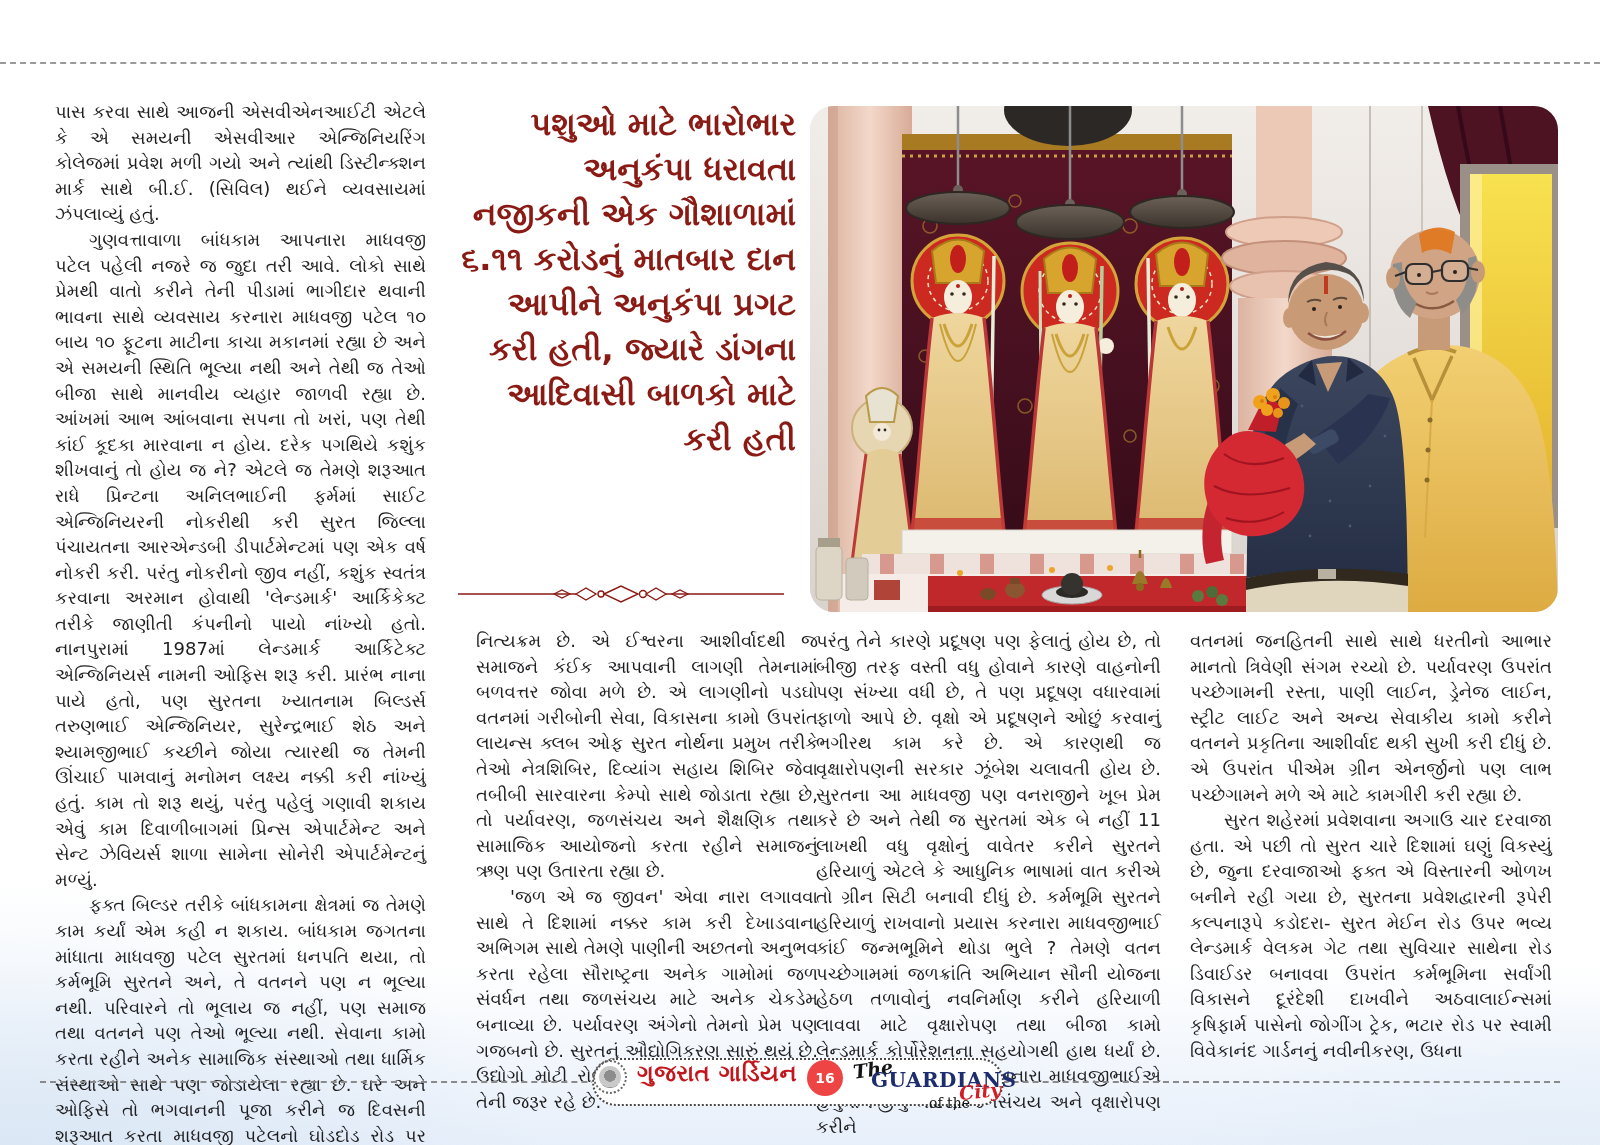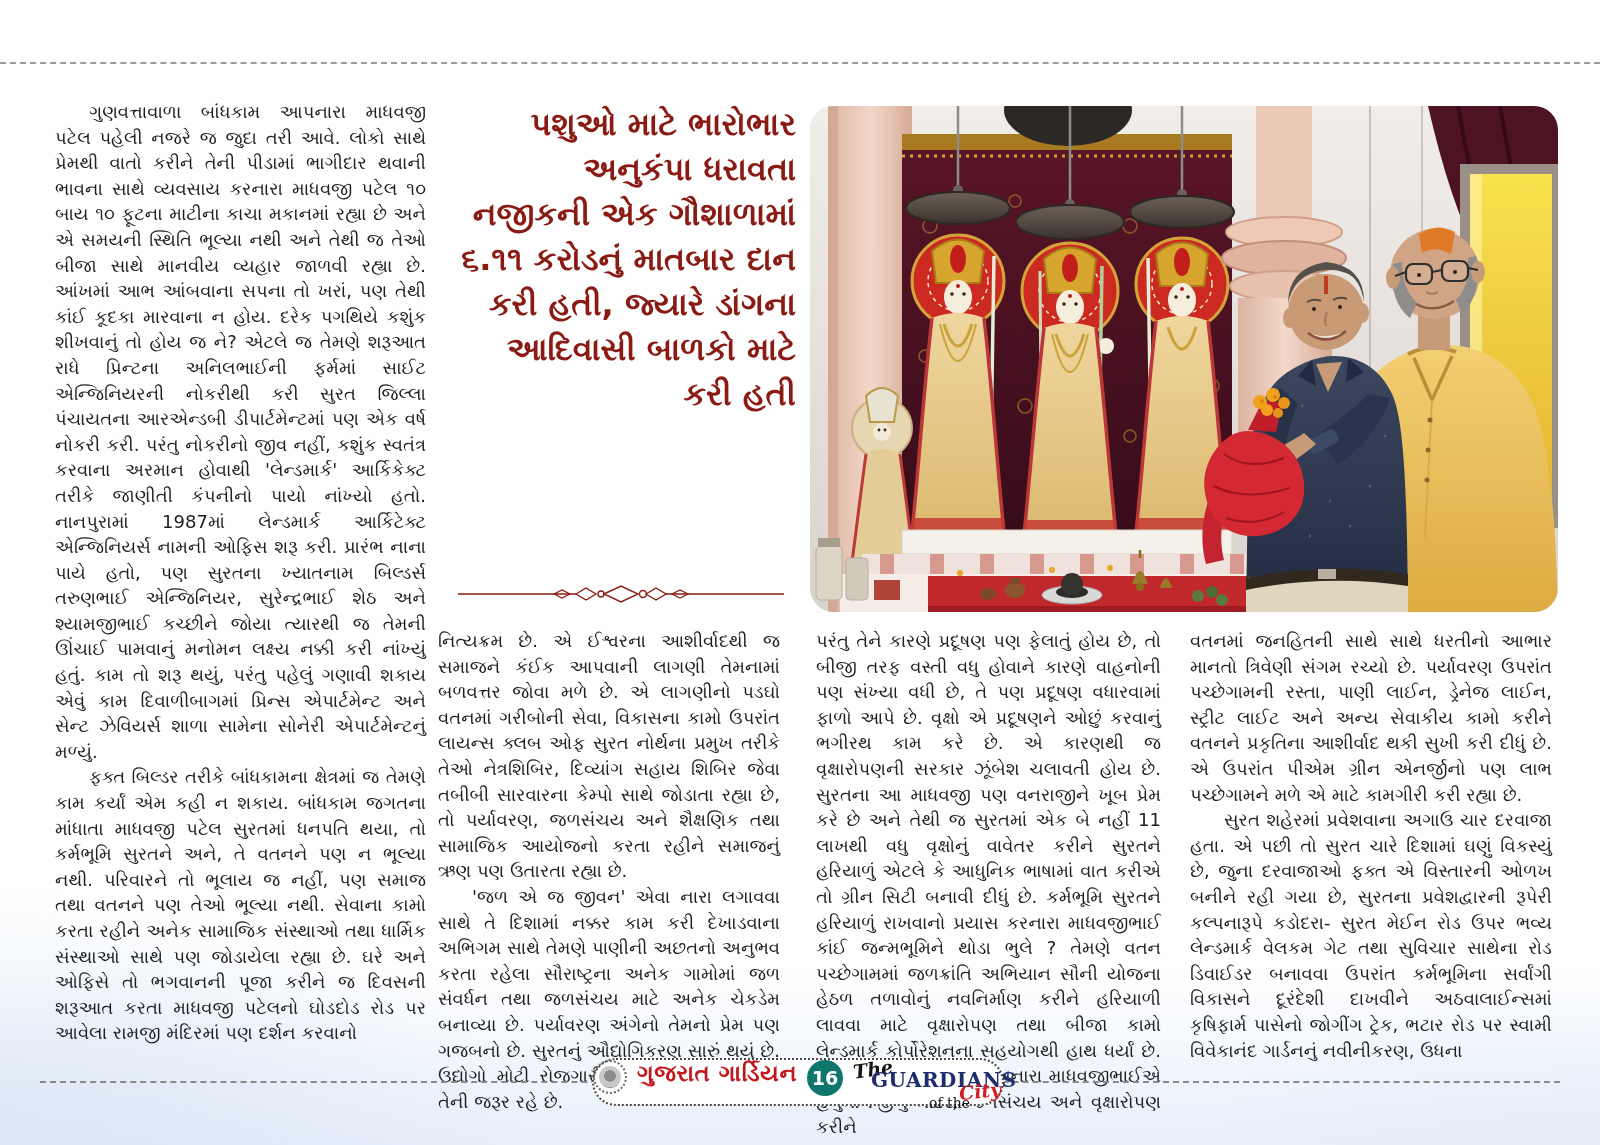--- a/index.html
+++ b/index.html
@@ -9,21 +9,21 @@
     background:
       radial-gradient(1000px 560px at 0% 104%, #d9e6f4 0%, rgba(217,230,244,0) 55%),
       radial-gradient(900px 400px at 100% 104%, #e3edf8 0%, rgba(227,237,248,0) 50%),
       linear-gradient(#ffffff 0%, #ffffff 84%, #e7effa 100%);
   }
   .top-rule{position:absolute;left:0;top:62px;width:1600px;border-top:2px dashed #9a9a9a;}
   .bodycol{position:absolute;color:#1e1e20;font-size:18px;line-height:25.6px;text-align:justify;}
   .bodycol p{margin:0;}
   .bodycol p.indent{text-indent:34px;}
   .col1{left:55px;top:99px;width:371px;}
-  .col2{left:438px;top:628px;width:342px;}
+  .col2{left:476px;top:628px;width:342px;}
   .col3{left:816px;top:628px;width:345px;}
   .col4{left:1190px;top:628px;width:362px;}
   .headline{
     position:absolute;left:446px;top:102px;width:350px;
     color:#8a1a14;font-weight:800;font-size:32px;line-height:45px;text-align:right;
   }
   .ornament{position:absolute;left:458px;top:583px;width:326px;height:22px;}
   .photo-frame{
     position:absolute;left:810px;top:106px;width:748px;height:506px;
     border-radius:24px;overflow:hidden;background:#e9e5e1;
@@ -33,49 +33,51 @@
   .footer-pill{
     position:absolute;left:592px;top:1058px;width:412px;height:48px;border-radius:26px;
     background:#ffffff;border:2px dotted #4a4a4a;box-sizing:border-box;
     display:flex;justify-content:center;gap:10px;
   }
   .emblem{width:34px;height:34px;border-radius:50%;border:2px dotted #6a6a6a;box-sizing:border-box;
     display:flex;align-items:center;justify-content:center;flex:none;}
   .emblem-inner{width:22px;height:22px;border-radius:50%;background:
     radial-gradient(circle at 50% 45%, #8d8d8d 0 35%, #c9c9c9 36% 70%, #8d8d8d 71%);}
   .masthead{color:#c2181d;font-weight:800;font-size:23px;letter-spacing:.5px;white-space:nowrap;}
-  .pagenum{width:36px;height:36px;border-radius:50%;background:#0f766e;color:#ffffff;
-    font-weight:800;font-size:19px;display:flex;align-items:center;justify-content:center;flex:none;}
+  .pagenum{width:36px;height:36px;border-radius:50%;background:#ef4444;color:#ffffff;
+    font-weight:800;font-size:14px;display:flex;align-items:center;justify-content:center;flex:none;}
   .glogo{position:relative;width:150px;height:44px;flex:none;}
   .glogo .the{position:absolute;left:0;top:-2px;font-family:"DejaVu Serif","Liberation Serif",serif;
     font-style:italic;font-weight:700;font-size:19px;color:#141414;transform:rotate(-8deg);}
   .glogo .guardians{position:absolute;left:18px;top:8px;font-family:"DejaVu Serif","Liberation Serif",serif;
     font-weight:700;font-size:20px;color:#1e2d6e;letter-spacing:.5px;}
   .glogo .ofthe{position:absolute;left:76px;top:35px;font-family:"DejaVu Serif","Liberation Serif",serif;
     font-size:14px;color:#141414;}
   .glogo .city{position:absolute;left:106px;top:20px;font-family:"DejaVu Serif","Liberation Serif",serif;
     font-style:italic;font-weight:700;font-size:19px;color:#d01f26;transform:rotate(-6deg);}
 </style>
 </head>
 <body>
 
 <div class="page">
 
   <div class="top-rule"></div>
 
   <div class="bodycol col1">
+    <p>પાસ કરવા સાથે આજની એસવીએનઆઈટી એટલે કે એ સમયની એસવીઆર એન્જિનિયરિંગ કોલેજમાં પ્રવેશ મળી ગયો અને ત્યાંથી ડિસ્ટીન્ક્શન માર્ક સાથે બી.ઈ. (સિવિલ) થઈને વ્યવસાયમાં ઝંપલાવ્યું હતું.</p>
     <p class="indent">ગુણવત્તાવાળા બાંધકામ આપનારા માધવજી પટેલ પહેલી નજરે જ જુદા તરી આવે. લોકો સાથે પ્રેમથી વાતો કરીને તેની પીડામાં ભાગીદાર થવાની ભાવના સાથે વ્યવસાય કરનારા માધવજી પટેલ ૧૦ બાય ૧૦ ફૂટના માટીના કાચા મકાનમાં રહ્યા છે અને એ સમયની સ્થિતિ ભૂલ્યા નથી અને તેથી જ તેઓ બીજા સાથે માનવીય વ્યહાર જાળવી રહ્યા છે. આંખમાં આભ આંબવાના સપના તો ખરાં, પણ તેથી કાંઈ કૂદકા મારવાના ન હોય. દરેક પગથિયે કશુંક શીખવાનું તો હોય જ ને? એટલે જ તેમણે શરૂઆત રાધે પ્રિન્ટના અનિલભાઈની ફર્મમાં સાઈટ એન્જિનિયરની નોકરીથી કરી સુરત જિલ્લા પંચાયતના આરએન્ડબી ડીપાર્ટમેન્ટમાં પણ એક વર્ષ નોકરી કરી. પરંતુ નોકરીનો જીવ નહીં, કશુંક સ્વતંત્ર કરવાના અરમાન હોવાથી 'લેન્ડમાર્ક' આર્કિકેક્ટ તરીકે જાણીતી કંપનીનો પાયો નાંખ્યો હતો. નાનપુરામાં 1987માં લેન્ડમાર્ક આર્કિટેક્ટ એન્જિનિયર્સ નામની ઓફિસ શરૂ કરી. પ્રારંભ નાના પાયે હતો, પણ સુરતના ખ્યાતનામ બિલ્ડર્સ તરુણભાઈ એન્જિનિયર, સુરેન્દ્રભાઈ શેઠ અને શ્યામજીભાઈ કચ્છીને જોયા ત્યારથી જ તેમની ઊંચાઈ પામવાનું મનોમન લક્ષ્ય નક્કી કરી નાંખ્યું હતું. કામ તો શરૂ થયું, પરંતુ પહેલું ગણાવી શકાય એવું કામ દિવાળીબાગમાં પ્રિન્સ એપાર્ટમેન્ટ અને સેન્ટ ઝેવિયર્સ શાળા સામેના સોનેરી એપાર્ટમેન્ટનું મળ્યું.</p>
     <p class="indent">ફક્ત બિલ્ડર તરીકે બાંધકામના ક્ષેત્રમાં જ તેમણે કામ કર્યાં એમ કહી ન શકાય. બાંધકામ જગતના માંધાતા માધવજી પટેલ સુરતમાં ધનપતિ થયા, તો કર્મભૂમિ સુરતને અને, તે વતનને પણ ન ભૂલ્યા નથી. પરિવારને તો ભૂલાય જ નહીં, પણ સમાજ તથા વતનને પણ તેઓ ભૂલ્યા નથી. સેવાના કામો કરતા રહીને અનેક સામાજિક સંસ્થાઓ તથા ધાર્મિક સંસ્થાઓ સાથે પણ જોડાયેલા રહ્યા છે. ઘરે અને ઓફિસે તો ભગવાનની પૂજા કરીને જ દિવસની શરૂઆત કરતા માધવજી પટેલનો ઘોડદોડ રોડ પર આવેલા રામજી મંદિરમાં પણ દર્શન કરવાનો</p>
   </div>
 
   <div class="headline">
     <div>પશુઓ માટે ભારોભાર</div>
     <div>અનુકંપા ધરાવતા</div>
     <div>નજીકની એક ગૌશાળામાં</div>
     <div>૬.૧૧ કરોડનું માતબાર દાન</div>
+    <div>આપીને અનુકંપા પ્રગટ</div>
     <div>કરી હતી, જ્યારે ડાંગના</div>
     <div>આદિવાસી બાળકો માટે</div>
     <div>કરી હતી</div>
   </div>
 
   <div class="ornament">
     <svg viewBox="0 0 326 22">
       <line x1="0" y1="11" x2="118" y2="11" stroke="#8a1a14" stroke-width="1.4"></line>
       <line x1="208" y1="11" x2="326" y2="11" stroke="#8a1a14" stroke-width="1.4"></line>
       <polygon points="118,11 128,5 138,11 128,17" fill="none" stroke="#8a1a14" stroke-width="1.4"></polygon>

